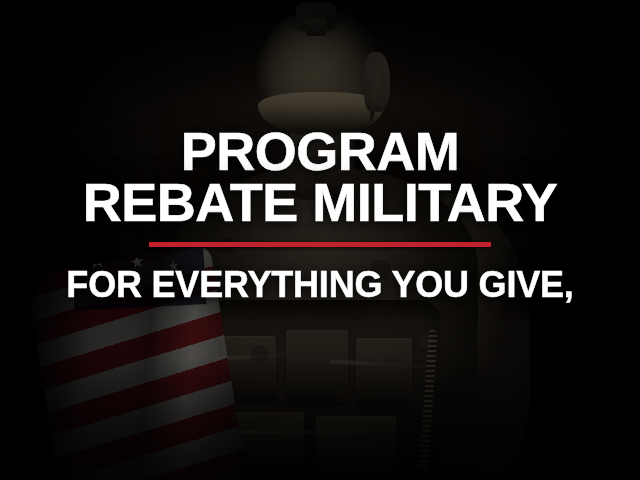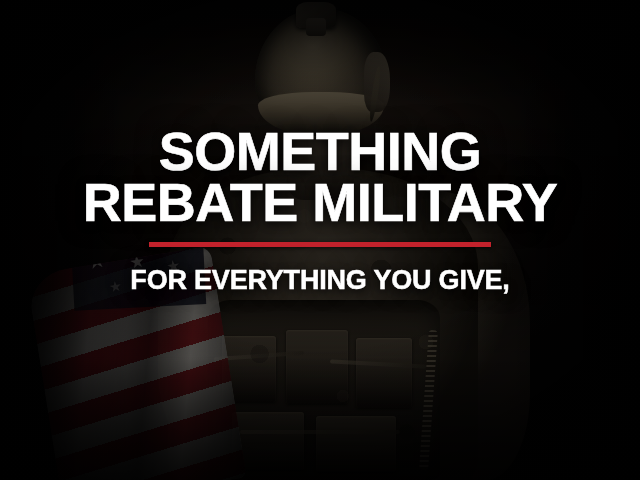--- a/index.html
+++ b/index.html
@@ -271,21 +271,21 @@
     background:#c2222c;
     box-shadow:0 1px 4px rgba(0,0,0,.7);
   }
 
   .subhead {
     margin-top:18px;
     text-align:left;
     color:#ffffff;
     font-family:"Liberation Sans", sans-serif;
     font-weight:bold;
-    font-size:27px;
+    font-size:36px;
     line-height:1.13;
     letter-spacing:-0.2px;
     text-shadow:0 2px 9px rgba(0,0,0,.88), 0 0 22px rgba(0,0,0,.6);
     -webkit-text-stroke:0.5px #ffffff;
   }
   .subhead .s-l1 { display:block; }
   .subhead .s-l2 { display:block; }
 </style>
 </head>
 <body>
@@ -330,21 +330,21 @@
     </div>
 
     <div class="photo-dim"></div>
     <div class="scrim"></div>
     <div class="vignette"></div>
   </div>
 
   <div class="content">
 
     <div class="headline" style="color: rgb(255, 255, 255);">
-      <span class="l1">SOMETHING</span>
+      <span class="l1">PROGRAM</span>
       <span class="l2">REBATE MILITARY</span>
     </div>
 
     <div class="divider" style="background: rgb(194, 34, 44); width: 342px; height: 5px;"></div>
 
     <div class="subhead" style="color: rgb(255, 255, 255);">
       <span class="s-l1">FOR EVERYTHING YOU GIVE,</span>
     </div>
 
   </div>

